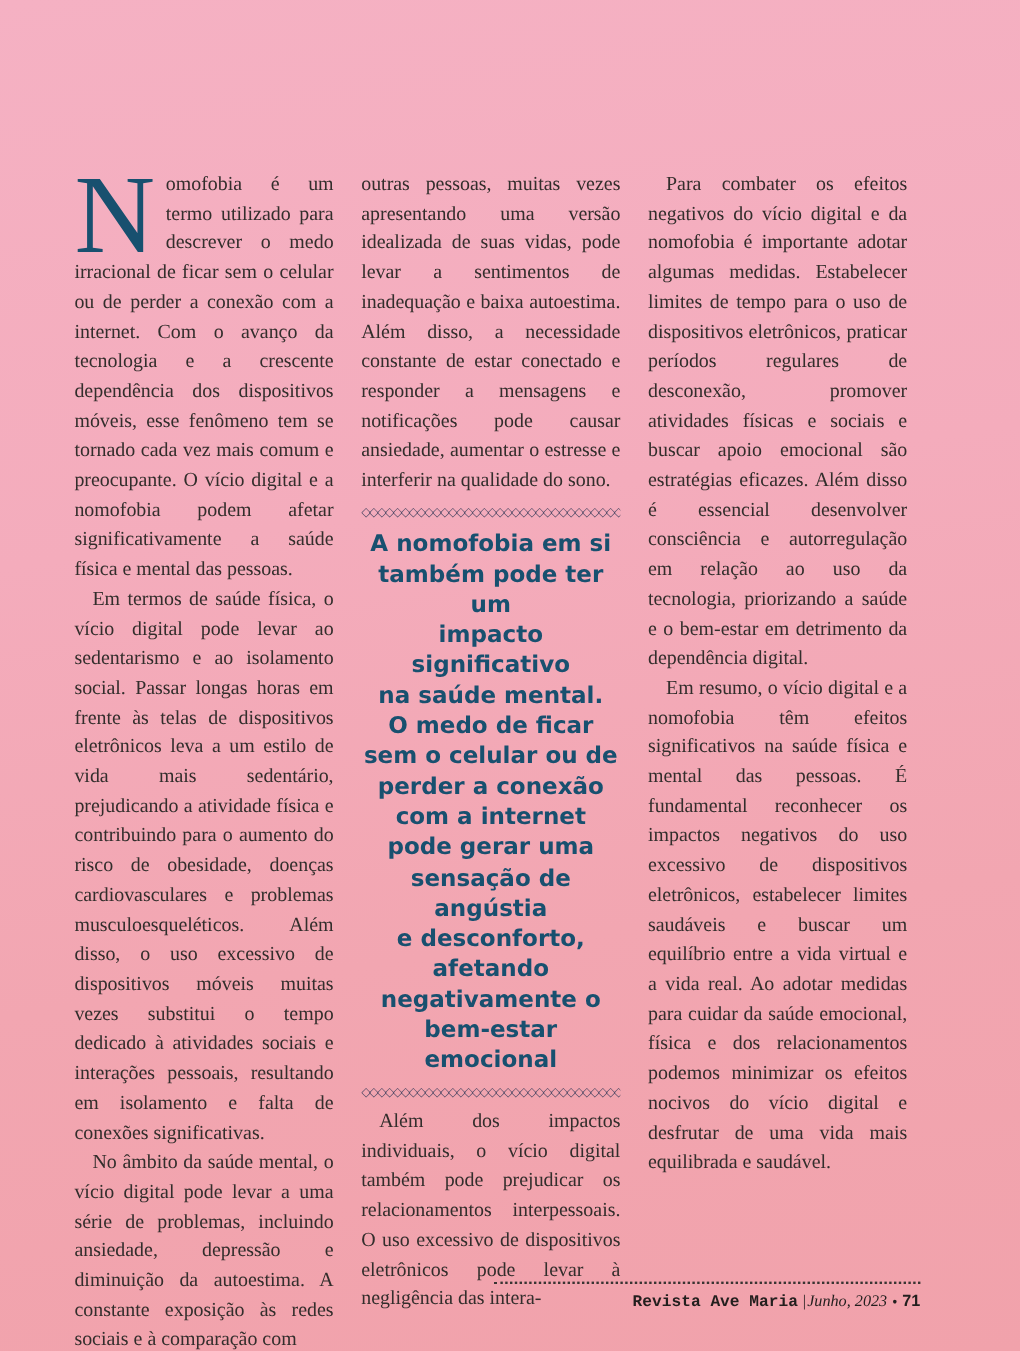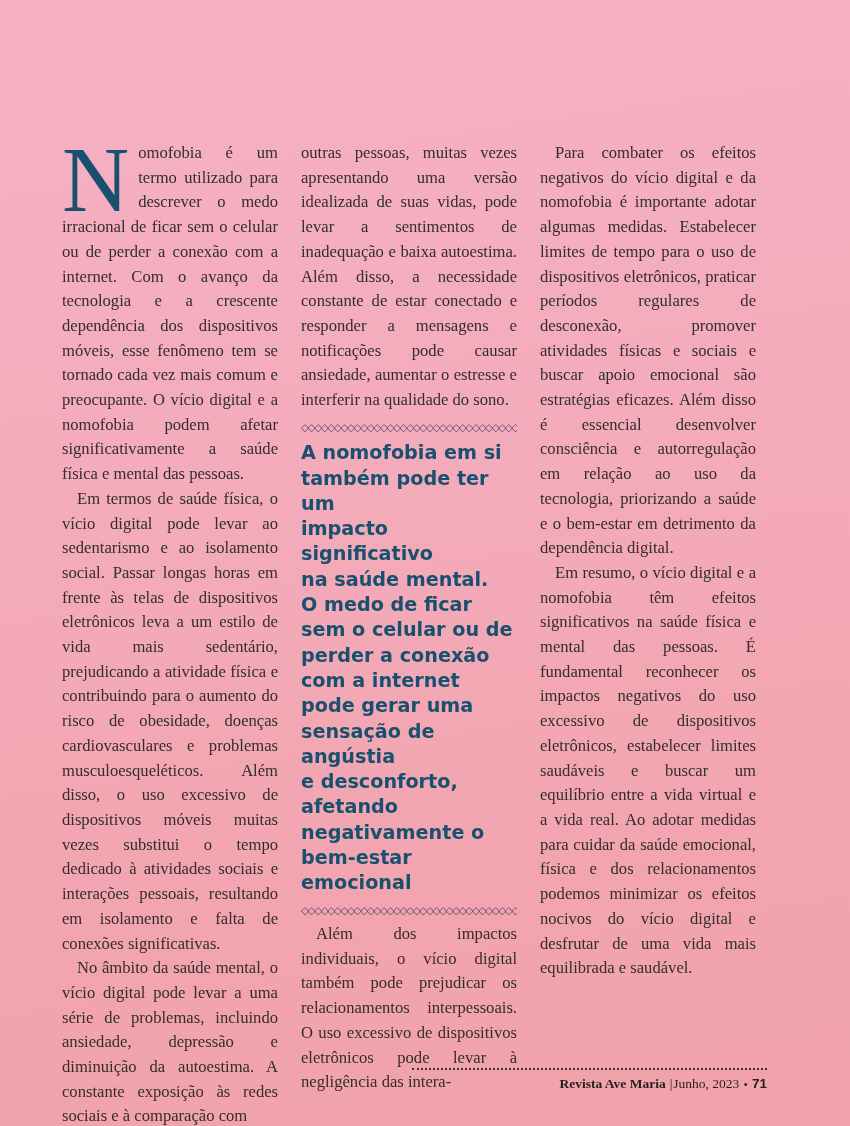--- a/index.html
+++ b/index.html
@@ -52,21 +52,21 @@
     width: 100%;
     margin: 9px 0 7px 0;
     text-align: left;
   }
   .pull-quote {
     font-family: "DejaVu Sans", sans-serif;
     font-weight: bold;
     color: #18506f;
     font-size: 19.2px;
     line-height: 25.3px;
-    text-align: left;
+    text-align: center;
     white-space: pre-line;
     margin: 8px 0 6px 0;
   }
   .footer {
     position: absolute;
     left: 412px;
     top: 1068px;
     width: 355px;
   }
   .dotline {
@@ -75,30 +75,30 @@
     width: 100%;
   }
   .credit {
     margin-top: 6px;
     text-align: right;
     font-size: 13.5px;
     color: #231f1e;
     white-space: nowrap;
   }
   .credit .mag {
-    font-family: Liberation Serif, serif;
+    font-family: Liberation Mono, monospace;
     font-weight: bold;
     font-size: 13.5px;
   }
   .credit .sep {
     font-family: "Liberation Serif", serif;
     font-weight: 300;
     padding: 0 1px 0 4px;
   }
-  .credit .issue { font-family: "Liberation Serif", serif; }
+  .credit .issue { font-family: "Liberation Serif", serif; font-style: italic; }
   .credit .bullet { font-family: "Liberation Sans", sans-serif; font-size: 11px; padding: 0 1px; }
   .credit .pagenum {
     font-family: "Liberation Sans", sans-serif;
     font-weight: bold;
     font-size: 13.5px;
   }
 </style>
 </head>
 <body>
 

